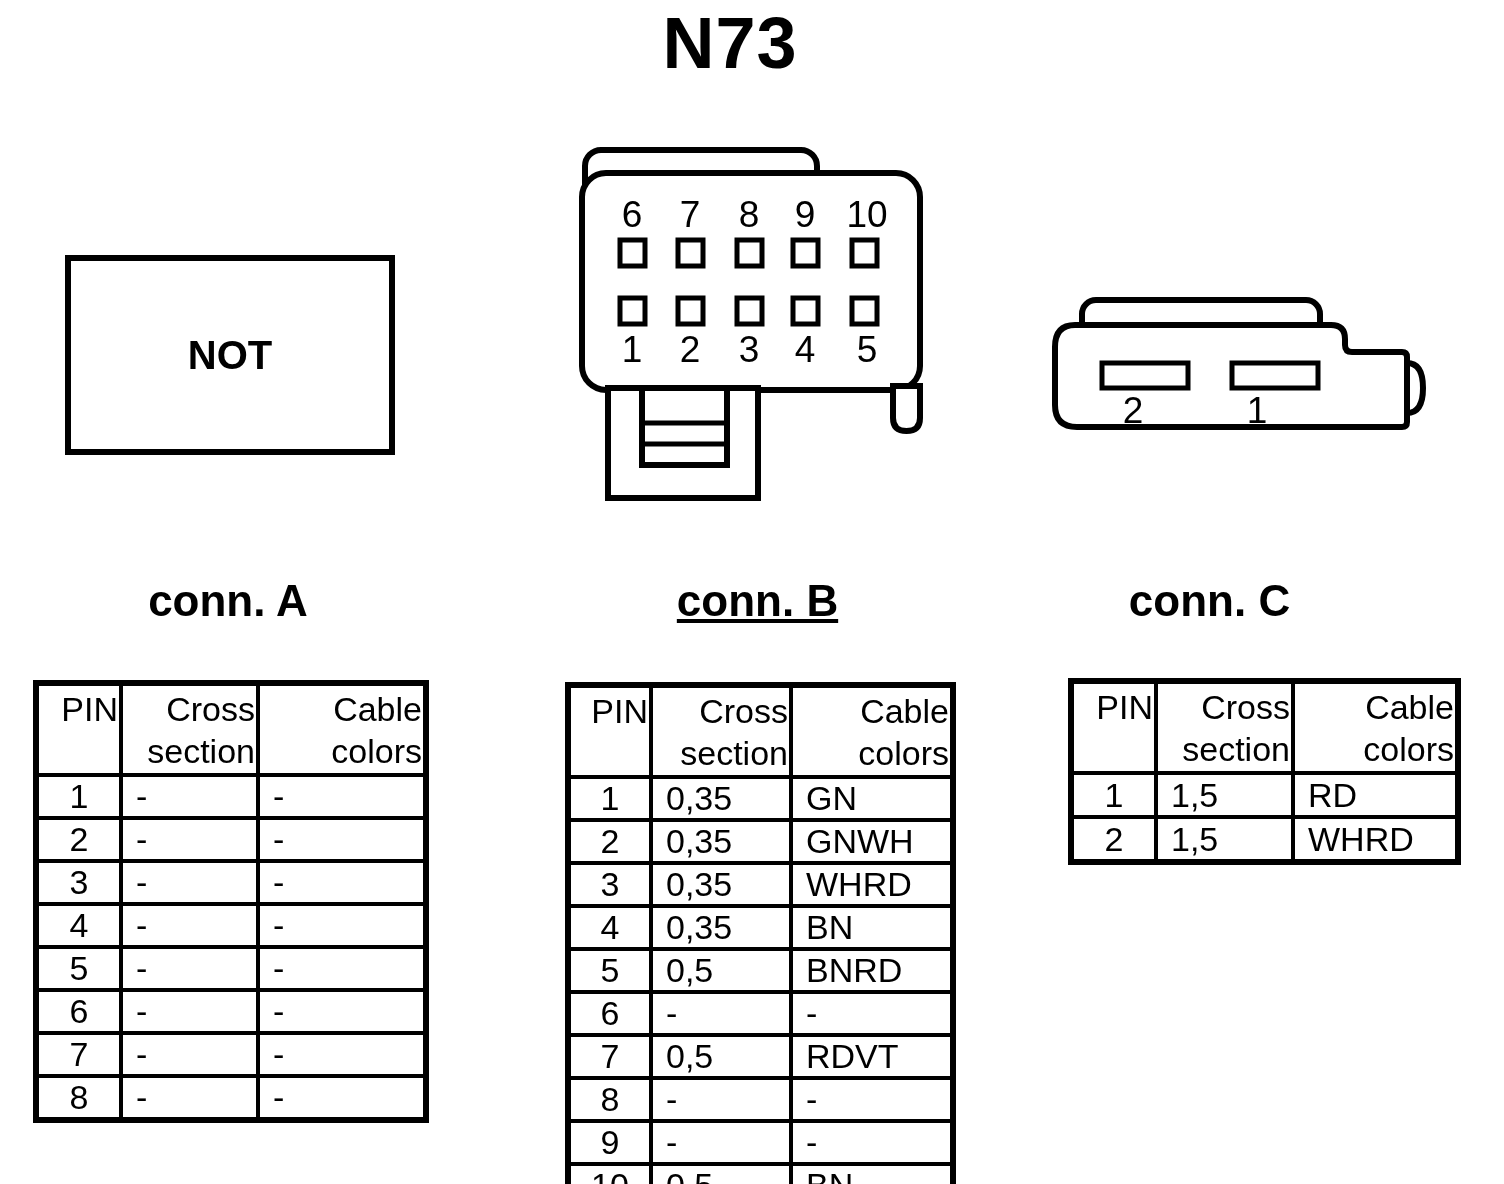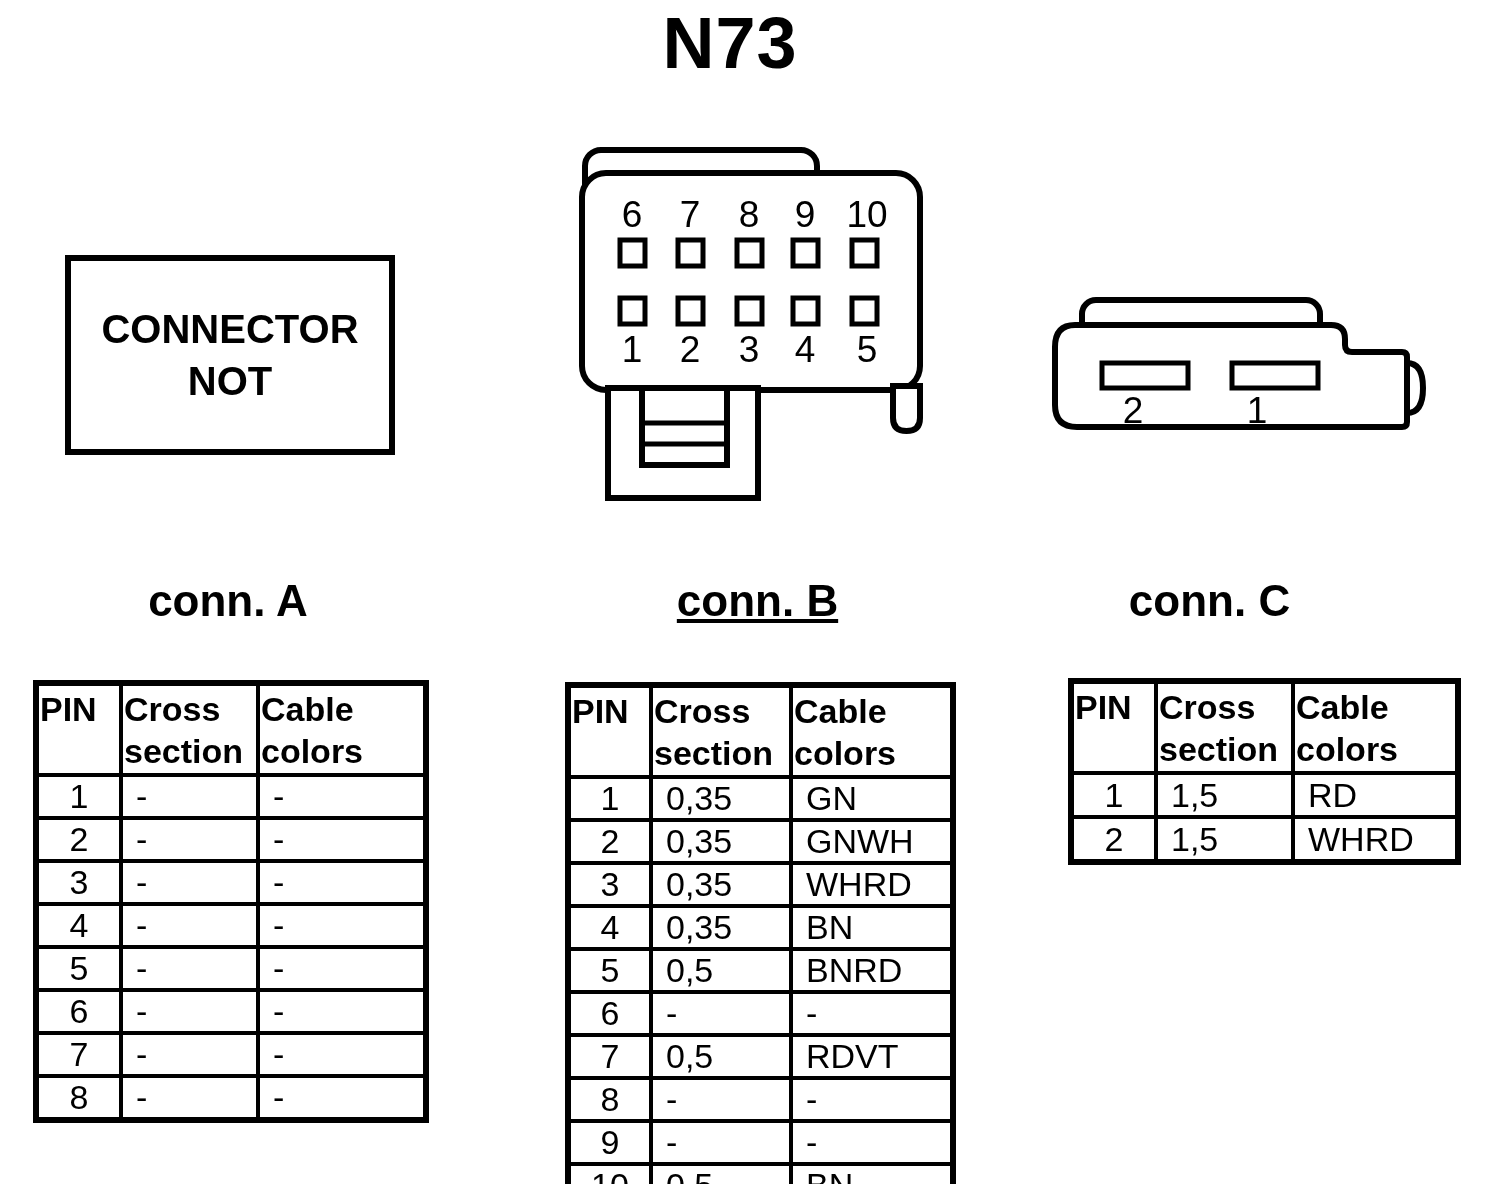--- a/index.html
+++ b/index.html
@@ -27,21 +27,21 @@
   .sec-title.a{left:33px;width:390px;}
   .sec-title.b{left:565px;width:385px;text-decoration:underline;}
   .sec-title.c{left:1016px;width:387px;}
 
   table.pin-table{
     position:absolute;border-collapse:collapse;table-layout:fixed;
     background:#fff;border:6px solid #000;
   }
   .pin-table th,.pin-table td{border:4px solid #000;font-size:34px;overflow:hidden;}
   .pin-table th{
-    font-weight:bold;vertical-align:top;text-align:left;
+    font-weight:normal;vertical-align:top;text-align:right;
     white-space:pre-line;line-height:42px;height:79px;padding-top:2px;
   }
   .pin-table td{vertical-align:middle;padding:0;}
   .pin-table td.c-pin{text-align:center;}
   .pin-table td.c-val{text-align:left;padding-left:13px;}
   .tbl-a{left:33px;top:680px;width:390px;}
   .tbl-a td{height:38px;}
   .tbl-b{left:565px;top:682px;width:385px;}
   .tbl-b td{height:39px;}
   .tbl-c{left:1068px;top:678px;width:387px;}
@@ -52,21 +52,20 @@
   .outline-thin{fill:#ffffff;stroke:#000000;stroke-width:5;}
   .wire-line{stroke:#000000;stroke-width:5;}
   .pin-text{font-family:"Liberation Sans",sans-serif;font-size:37px;fill:#000;text-anchor:middle;}
 </style>
 </head>
 <body>
 
 <div class="abs main-title">N73</div>
 
 <div class="abs notice">
-  <div>CONNECTOR</div>
   <div>NOT</div>
 </div>
 
 <svg style="left:560px;top:130px;" width="400" height="390" viewBox="0 0 400 390">
   <rect class="outline" x="25" y="20" width="232" height="58" rx="16"></rect>
   <rect class="outline" x="22" y="43" width="338" height="217" rx="24"></rect>
   <path class="outline" d="M 333 256 V 288 Q 333 301 346.5 301 Q 360 301 360 288 V 256 Z"></path>
   <rect class="outline" x="48" y="258" width="150" height="110"></rect>
   <rect class="outline" x="82" y="258" width="85" height="77"></rect>
   <line class="wire-line" x1="82" y1="293" x2="167" y2="293"></line>

